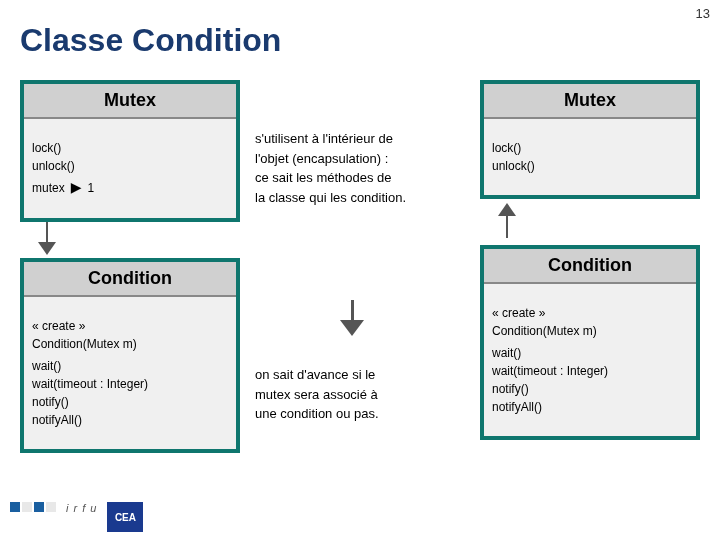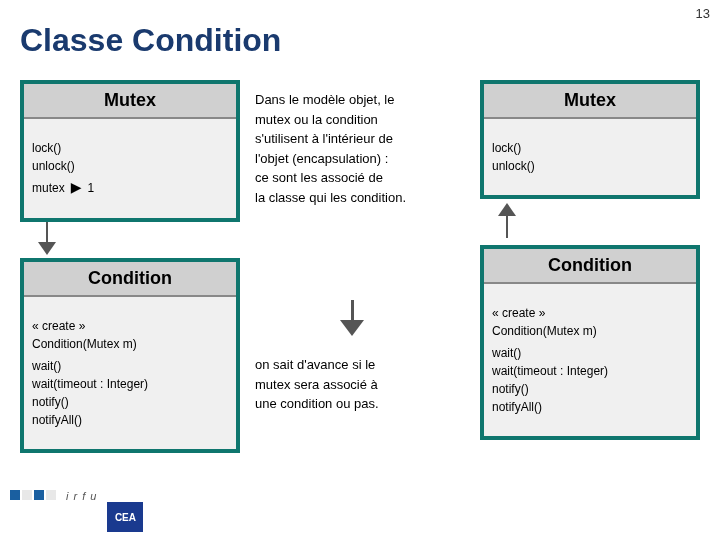--- a/index.html
+++ b/index.html
@@ -81,21 +81,21 @@
       left: 255px;
       width: 215px;
       font-size: 13px;
       color: #000;
       line-height: 1.5;
       text-align: justify;
     }
 
     .middle-text-2 {
       position: absolute;
-      top: 355px;
+      top: 365px;
       left: 255px;
       width: 215px;
       font-size: 13px;
       color: #000;
       line-height: 1.5;
       text-align: justify;
     }
 
     
     .middle-arrow-down {
@@ -141,21 +141,20 @@
     .logo-cea {
       width: 36px;
       height: 30px;
       background: #1a3a8f;
       display: flex;
       align-items: center;
       justify-content: center;
       color: white;
       font-size: 10px;
       font-weight: bold;
-      margin-top: 12px;
     }
   </style>
 </head>
 <body>
 
 <div class="slide-number">13</div>
 
 <div class="slide-title">Classe Condition</div>
 
 <div class="uml-left">
@@ -212,25 +211,25 @@
       <div>« create »<br>Condition(Mutex m)</div>
       <div style="margin-top:4px;">wait()</div>
       <div>wait(timeout : Integer)</div>
       <div>notify()</div>
       <div>notifyAll()</div>
     </div>
   </div>
 </div>
 
 <div class="middle-text">
-  <span>Dans le modèle objet, le</span><br>
-  <span>mutex ou la condition</span><br>
+  <br>
+  <br>
   <span>s'utilisent à l'intérieur de</span><br>
   <span>l'objet (encapsulation) :</span><br>
-  <span>ce sont les associé de</span><br>
+  <span>ce sait les méthodes de</span><br>
   <span>la classe qui les condition.</span>
 </div>
 
 <div class="middle-arrow-down">
   <div class="middle-arrow-down-shaft"></div>
   <div class="middle-arrow-down-head"></div>
 </div>
 
 <div class="middle-text-2">
   <span>on sait d'avance si le</span><br>

